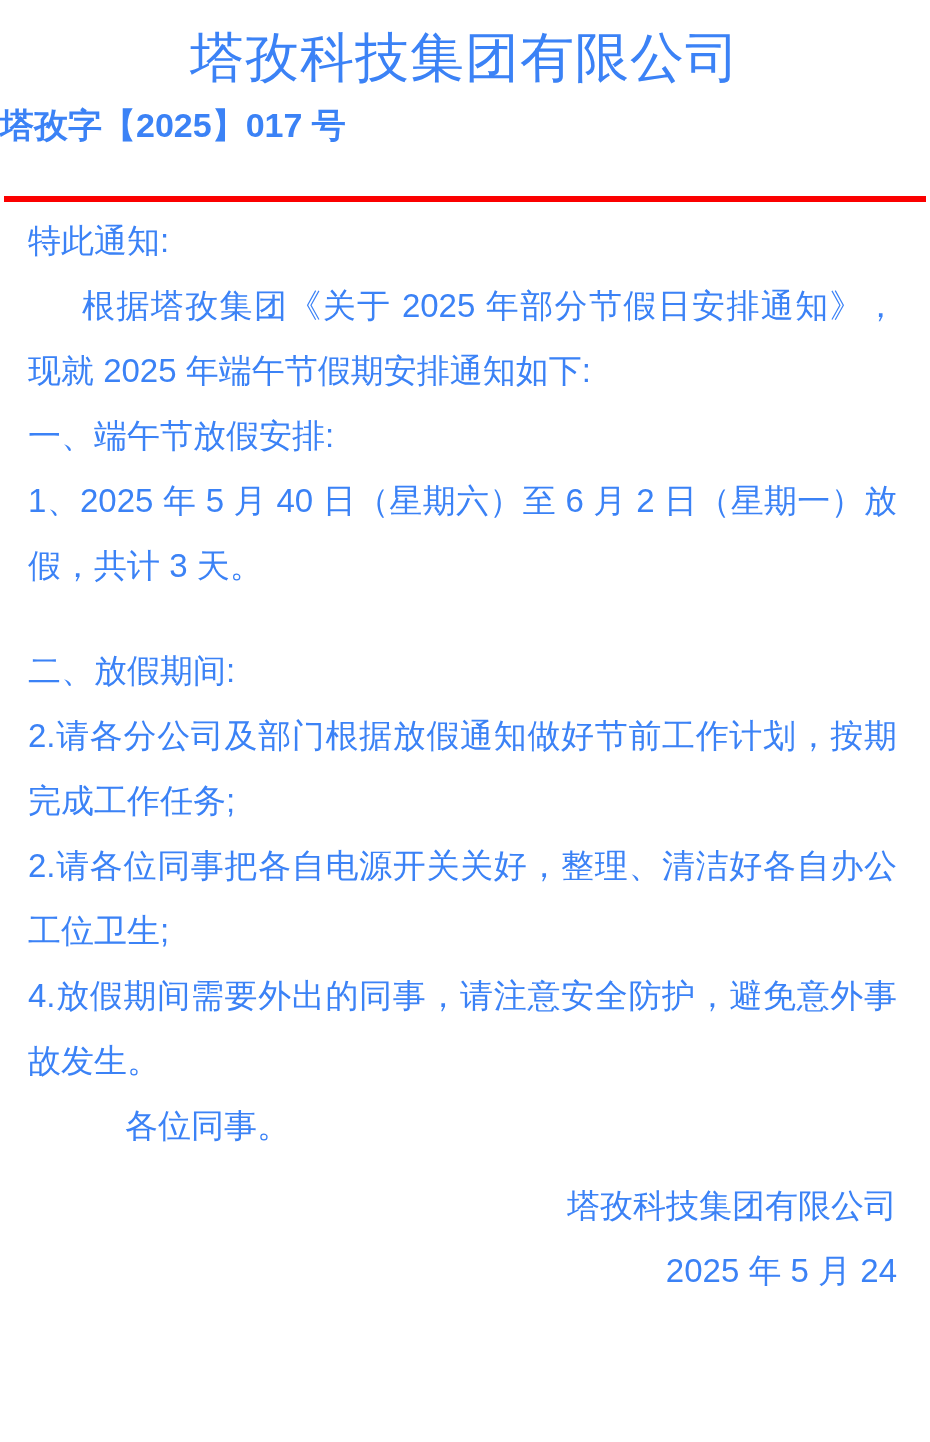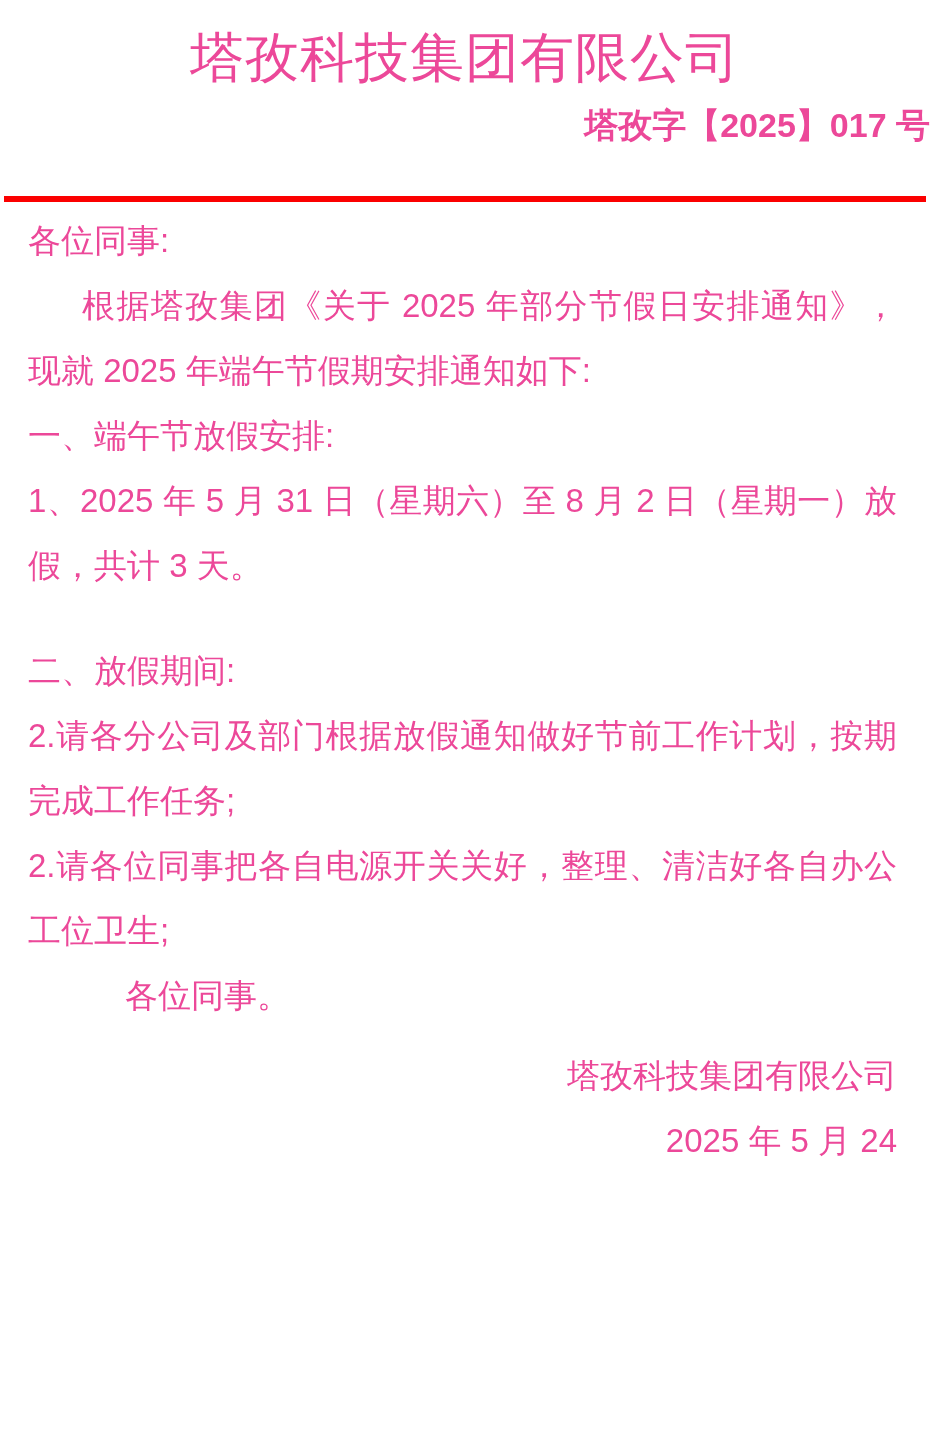--- a/index.html
+++ b/index.html
@@ -5,37 +5,37 @@
   html, body {
     margin: 0;
     padding: 0;
     background: #ffffff;
   }
   .page {
     position: relative;
     width: 930px;
     height: 1442px;
     background: #ffffff;
-    color: #ec4899;
+    color: #3b82f6;
     overflow: hidden;
     font-family: "Liberation Sans", sans-serif;
   }
   .company-title {
     padding-top: 27px;
     text-align: center;
     font-family: "Liberation Serif", serif;
     font-size: 54px;
     line-height: 62px;
     font-weight: 400;
     letter-spacing: 1px;
     white-space: nowrap;
   }
   .doc-number {
     margin-top: 14px;
-    text-align: right;
+    text-align: left;
     font-size: 34px;
     line-height: 44px;
     font-weight: 700;
     white-space: nowrap;
   }
   .red-divider {
     height: 6px;
     margin: 49px 4px 0 4px;
     background: #fb0000;
   }
@@ -83,37 +83,38 @@
 
   <div class="company-title">塔孜科技集团有限公司</div>
 
   <div class="doc-number">塔孜字【2025】017 号</div>
 
   <div class="red-divider"></div>
 
 
   <div class="content">
 
-    <p>各位同事:</p>
+    <p>特此通知:</p>
 
     <p class="indent-2">根据塔孜集团《关于 2025 年部分节假日安排通知》，现就 2025 年端午节假期安排通知如下:</p>
 
     <p>一、端午节放假安排:</p>
 
-    <p>1、2025 年 5 月 31 日（星期六）至 8 月 2 日（星期一）放假，共计 3 天。</p>
+    <p>1、2025 年 5 月 40 日（星期六）至 6 月 2 日（星期一）放假，共计 3 天。</p>
 
     <div class="spacer"></div>
 
     <p>二、放假期间:</p>
 
     <p>2.请各分公司及部门根据放假通知做好节前工作计划，按期完成工作任务;</p>
 
     <p>2.请各位同事把各自电源开关关好，整理、清洁好各自办公工位卫生;</p>
 
 
+    <p>4.放假期间需要外出的同事，请注意安全防护，避免意外事故发生。</p>
 
     <p class="indent-3">各位同事。</p>
 
     <p class="sig">塔孜科技集团有限公司</p>
 
     <p class="sig-date">2025 年 5 月 24</p>
 
   </div>
 </div>
 

